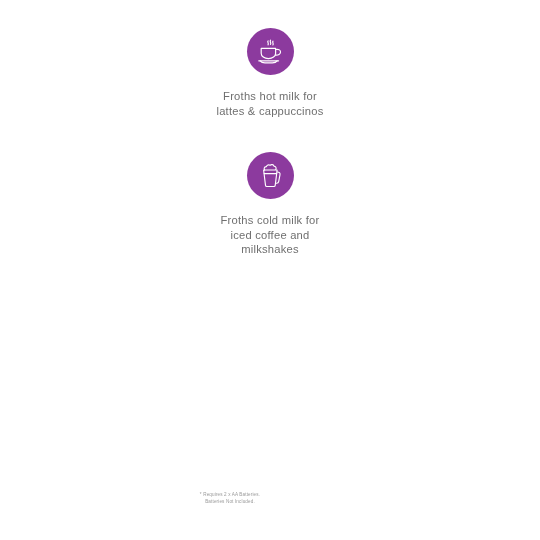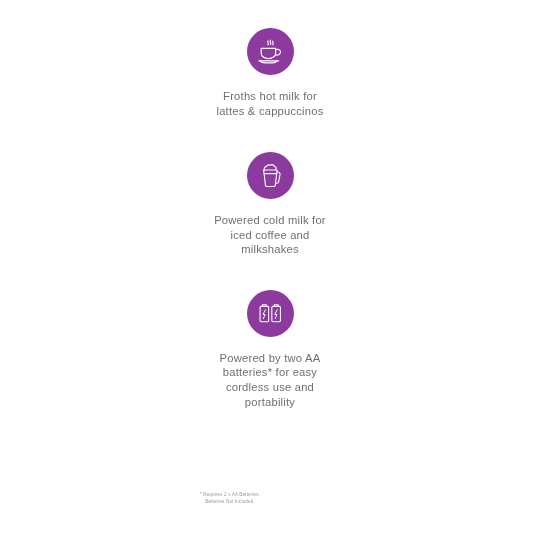--- a/index.html
+++ b/index.html
@@ -117,43 +117,25 @@
 
           <path d="M8.4 9.9 H23.3 L21.2 26.9 C21.1 27.7 20.5 28.2 19.7 28.2
                    H12.0 C11.2 28.2 10.6 27.7 10.5 26.9 Z"></path>
 
           <path d="M9.0 13.9 H22.8"></path>
 
           <path d="M23.3 12.2 C25.6 12.0 26.8 13.2 26.5 15.0
                    L25.0 22.8 C24.8 23.9 23.9 24.6 22.6 24.5"></path>
         </svg>
       </div>
-      <div class="feature-caption">Powered cold milk for
+      <div class="feature-caption">Froths cold milk for
 iced coffee and
 milkshakes</div>
     </div>
 
-    <div class="feature f3">
-      <div class="icon-badge">
-        <svg width="27" height="27" viewBox="0 0 32 32" fill="none" stroke="#ffffff" stroke-width="1.3" stroke-linecap="round" stroke-linejoin="round">
-
-          <rect x="3.6" y="7.6" width="10.2" height="18.2" rx="1.4"></rect>
-          <path d="M6.4 7.6 V5.6 H11.0 V7.6"></path>
-          <path d="M9.9 11.6 L7.0 17.2 H9.6 L7.6 22.0" fill="none" stroke-width="1.15"></path>
-
-          <rect x="17.6" y="7.6" width="10.2" height="18.2" rx="1.4"></rect>
-          <path d="M20.4 7.6 V5.6 H25.0 V7.6"></path>
-          <path d="M23.9 11.6 L21.0 17.2 H23.6 L21.6 22.0" fill="none" stroke-width="1.15"></path>
-        </svg>
-      </div>
-      <div class="feature-caption">Powered by two AA
-batteries* for easy
-cordless use and
-portability</div>
-    </div>
 
 
   </div>
 
   <div class="footnote">* Requires 2 x AA Batteries.
 Batteries Not Included.</div>
 
 </div>
 
 </body></html>

